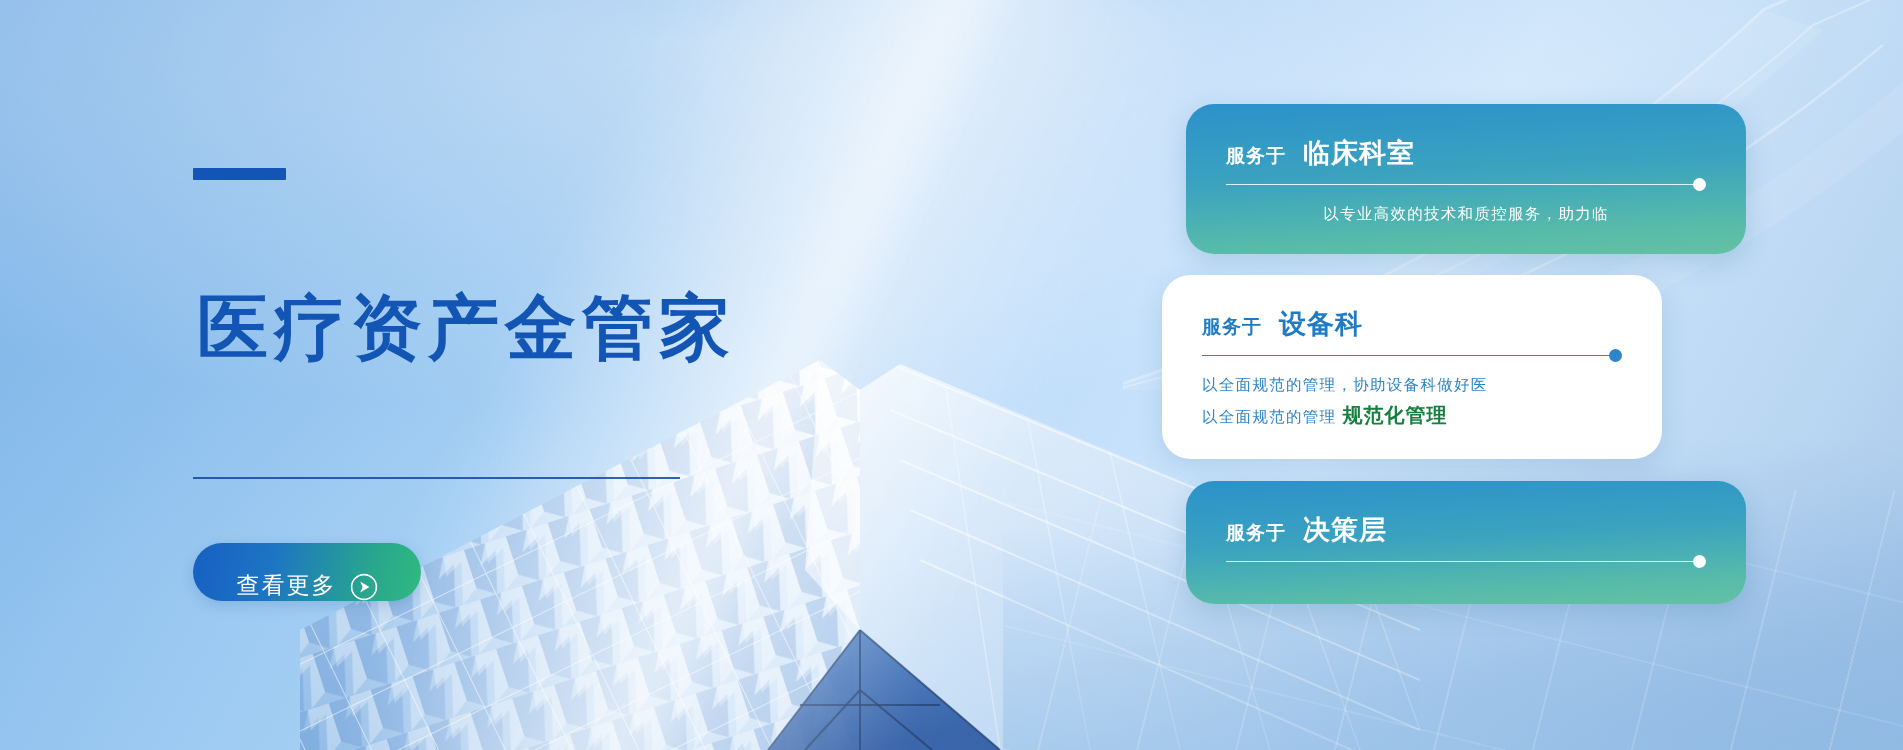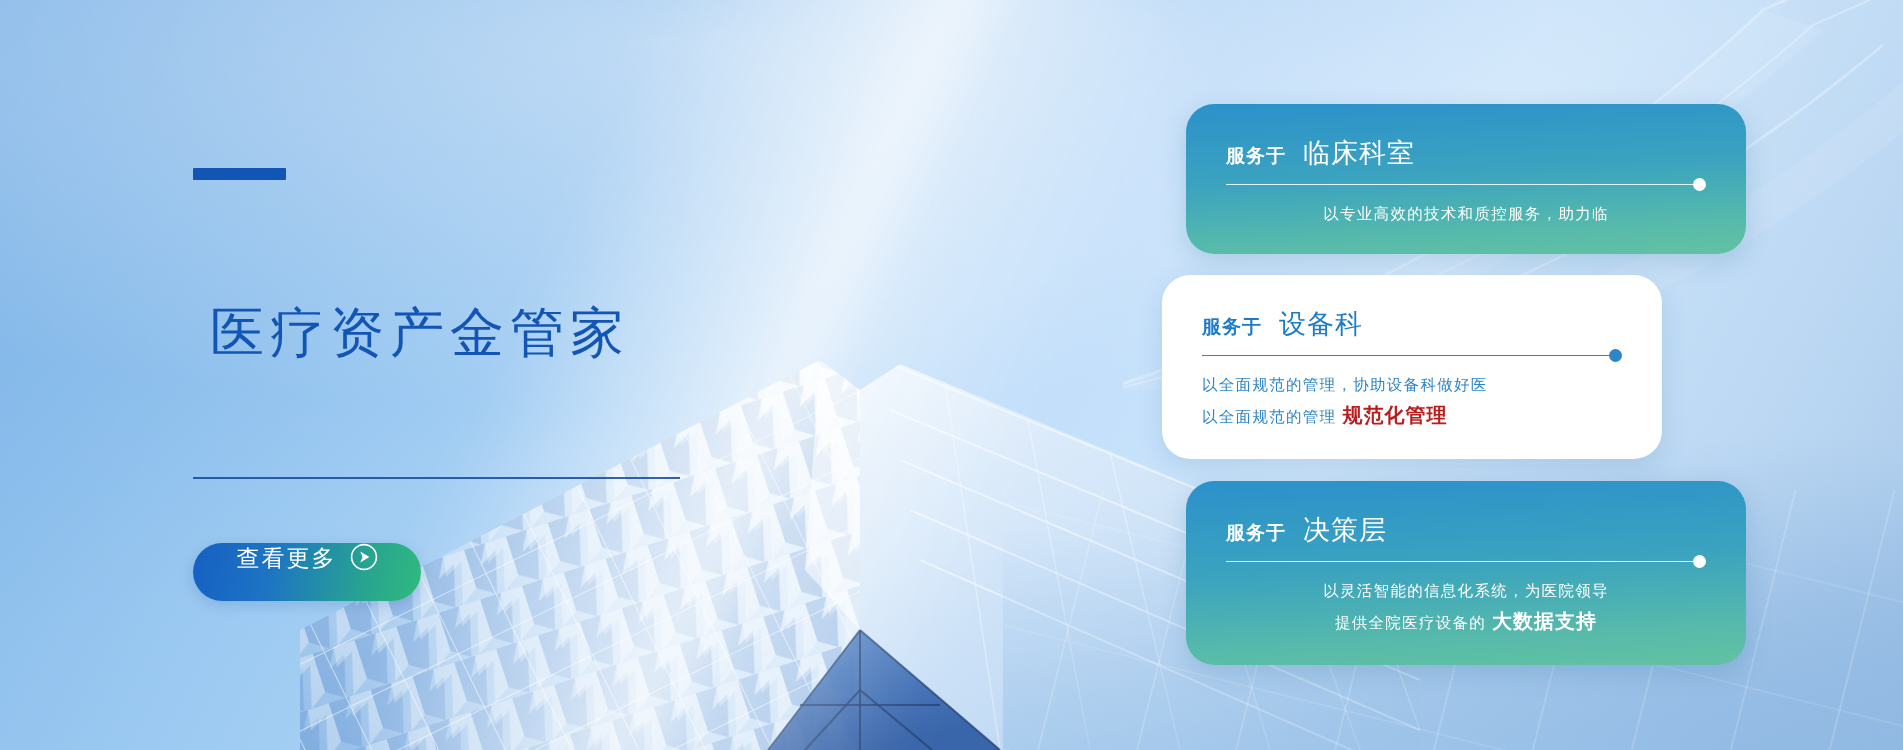--- a/index.html
+++ b/index.html
@@ -90,25 +90,25 @@
     width: 93px;
     height: 12px;
     background: #1355b4;
     border-radius: 1px;
   }
 
   .hero-title {
     position: absolute;
     left: 0;
     top: 288px;
-    margin: 17px;
-    font-size: 54px;
+    margin: 4px;
+    font-size: 71px;
     line-height: 1;
     letter-spacing: 6px;
-    font-weight: 400;
+    font-weight: 700;
     color: #1355b4;
     white-space: nowrap;
   }
 
   .divider {
     position: absolute;
     left: 0;
     top: 477px;
     width: 487px;
     height: 2px;
@@ -120,21 +120,21 @@
     position: absolute;
     left: 0;
     top: 543px;
     width: 228px;
     height: 58px;
     border: none;
     border-radius: 29px;
     cursor: pointer;
     padding: 0;
     display: flex;
-    align-items: flex-start;
+    align-items: flex-end;
     justify-content: center;
     gap: 13px;
     background: linear-gradient(100deg, #1660c2 0%, #1d74c4 34%, #28a58f 76%, #2fba7e 100%);
     box-shadow: 0 4px 14px rgba(20,80,150,0.18);
   }
   .cta-label {
     font-size: 23px;
     letter-spacing: 2px;
     color: #ffffff;
     font-weight: 400;
@@ -181,21 +181,21 @@
     margin: 0 0 0 0;
     white-space: nowrap;
   }
   .card-heading .prefix {
     font-size: 19px;
     font-weight: 700;
     letter-spacing: 1px;
   }
   .card-heading .subject {
     font-size: 27px;
-    font-weight: 400;
+    font-weight: 700;
     letter-spacing: 1px;
   }
   .card-gradient .card-heading .prefix,
   .card-gradient .card-heading .subject { color: #ffffff; }
   .card-white .card-heading .prefix,
   .card-white .card-heading .subject { color: #1f7cc4; }
 
   .card-rule {
     position: relative;
     height: 1px;
@@ -228,21 +228,21 @@
     letter-spacing: 1.3px;
   }
   .card-gradient .card-body { color: #ffffff; text-align: center; }
   .card-white .card-body { color: #2f85c6; }
   .card-body .emph {
     font-size: 20px;
     font-weight: 700;
     letter-spacing: 1px;
     padding-left: 6px;
   }
-  .card-white .card-body .emph { color: #b91c1c; }
+  .card-white .card-body .emph { color: #15803d; }
   .card-gradient .card-body .emph { color: #ffffff; }
   .body-line { display: block; }
 </style>
 </head>
 <body>
 
 <div class="banner">
 
   <div class="bg-sky"></div>
 
@@ -381,20 +381,16 @@
 
     <div class="card card-gradient card-3">
       <div class="card-heading">
         <span class="prefix">服务于</span>
         <span class="subject">决策层</span>
       </div>
       <div class="card-rule">
         <span class="line"></span>
         <span class="dot"></span>
       </div>
-      <p class="card-body">
-        <span class="body-line">以灵活智能的信息化系统，为医院领导</span>
-        <span class="body-line"><span>提供全院医疗设备的</span><span class="emph">大数据支持</span></span>
-      </p>
     </div>
 
   </div>
 </div>
 
 </body></html>

